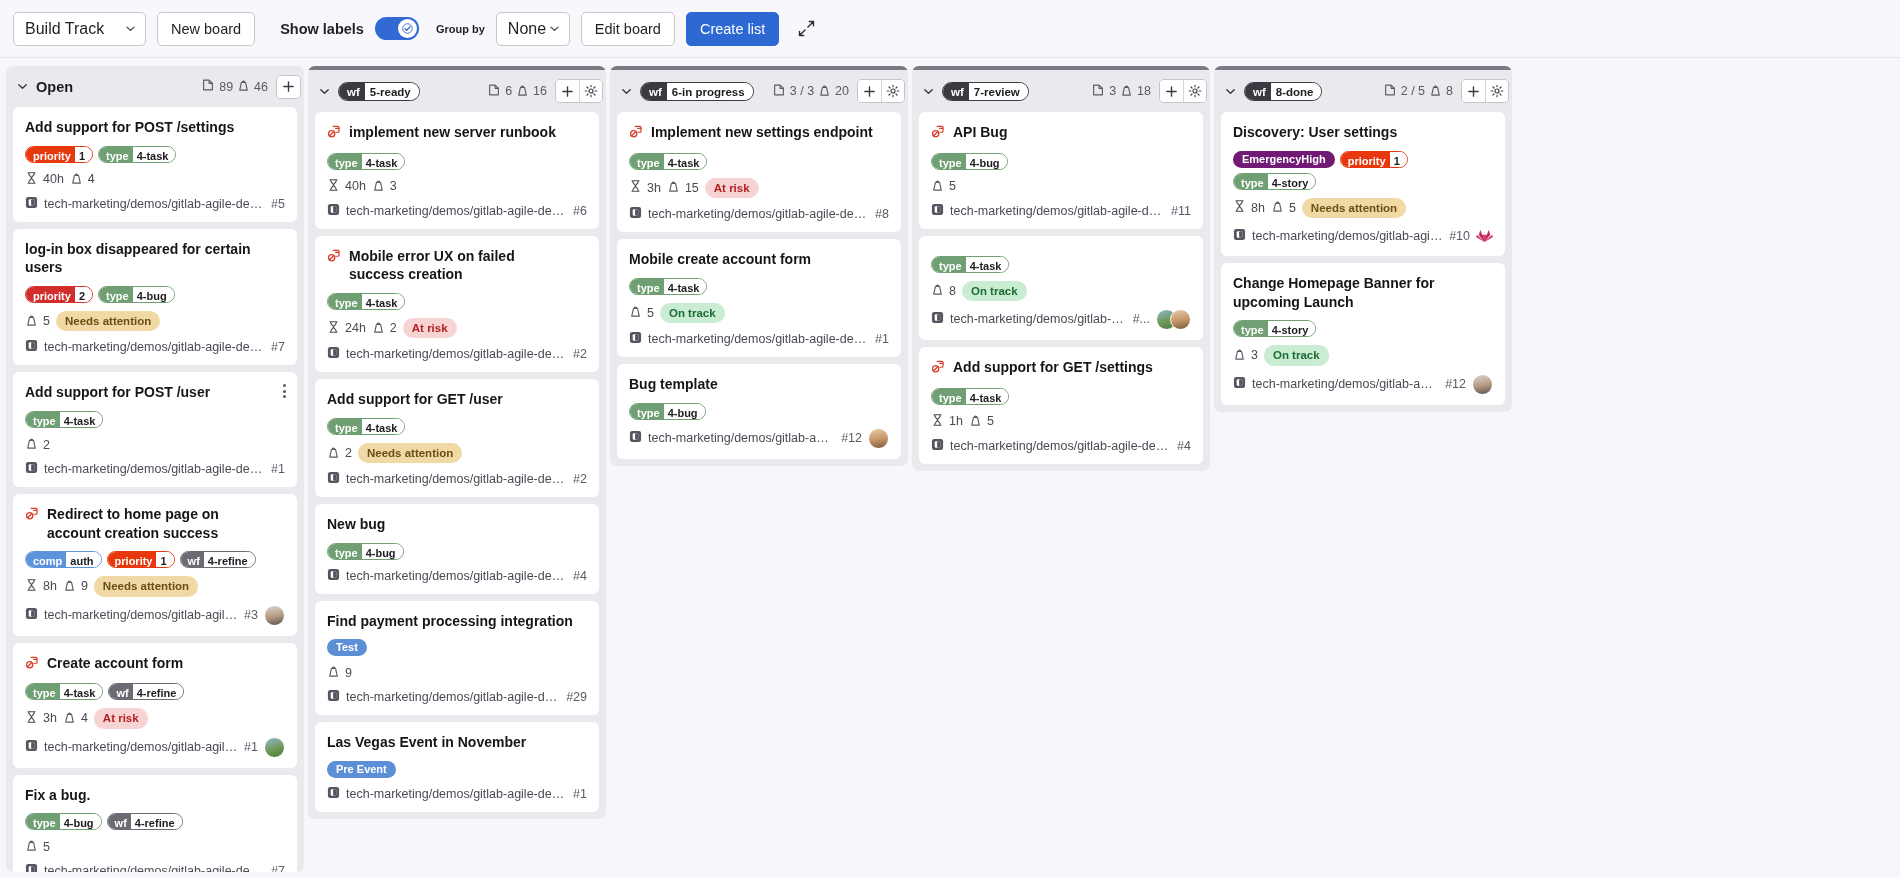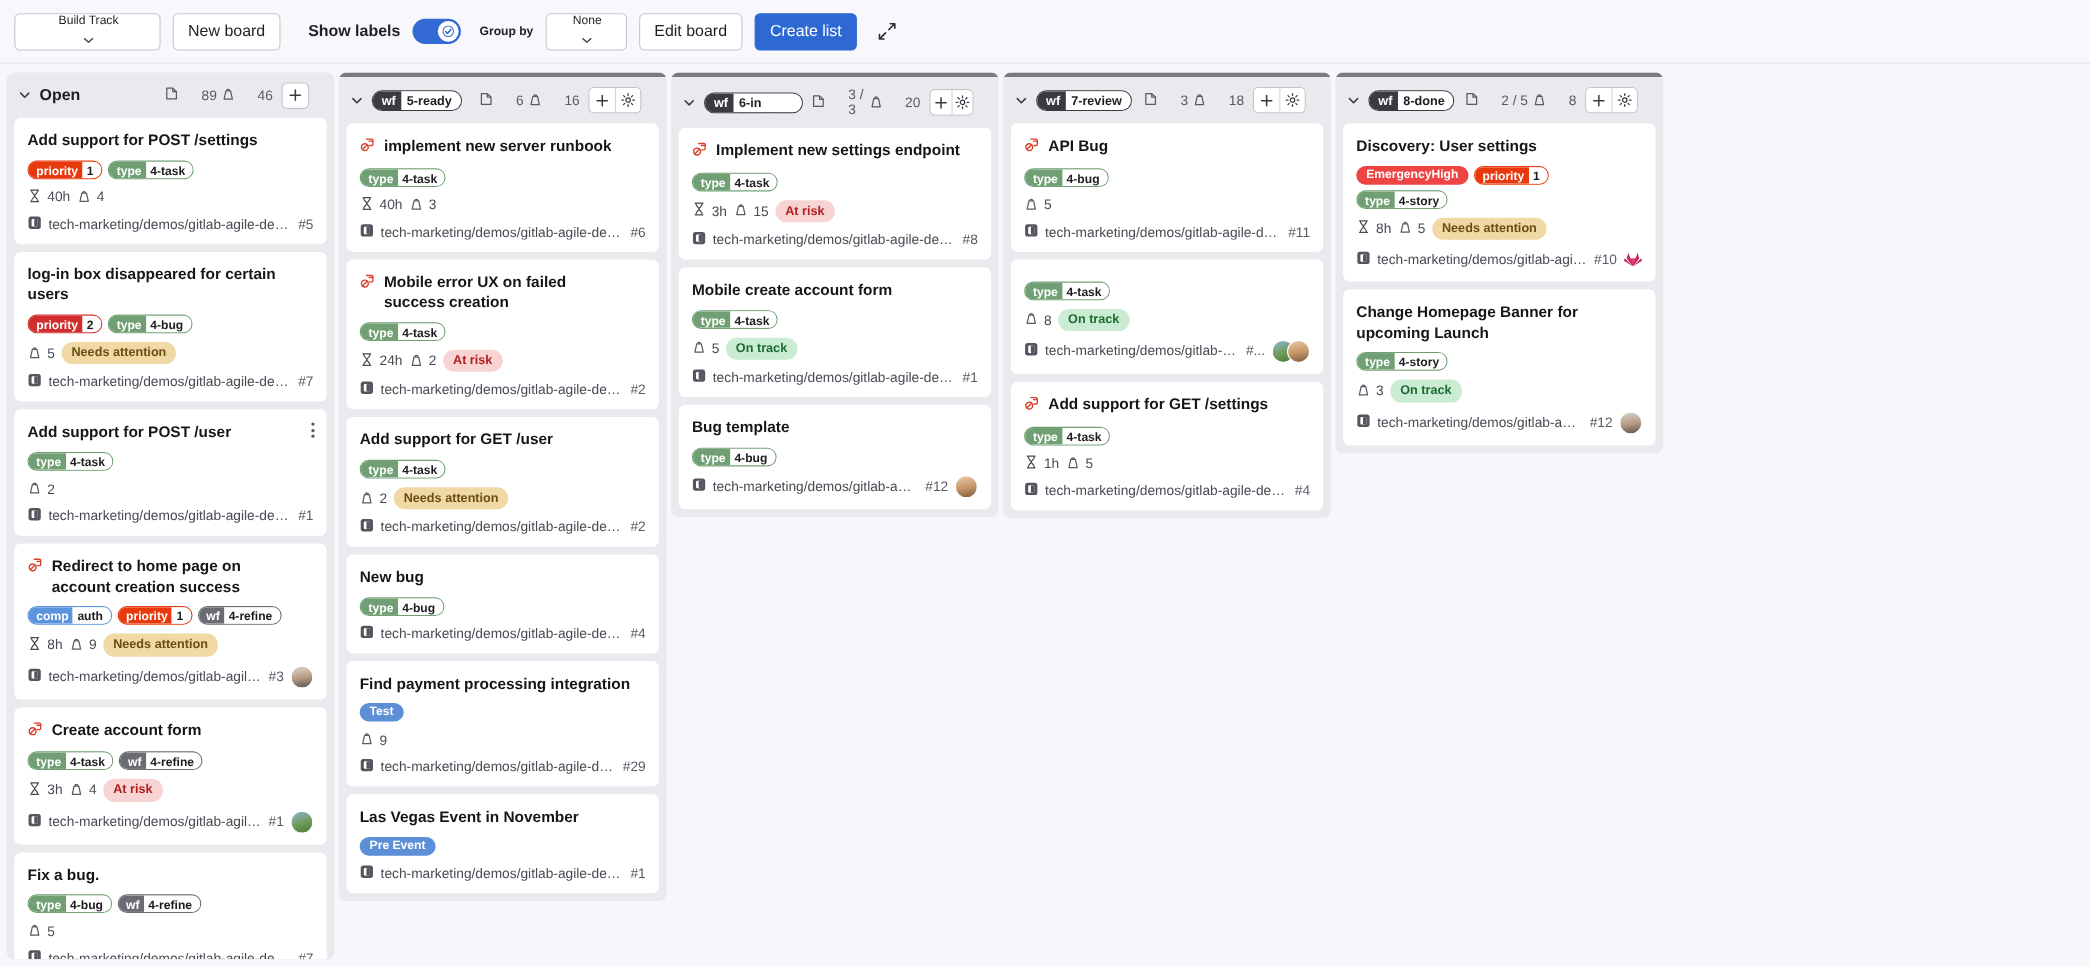--- a/index.html
+++ b/index.html
@@ -22,23 +22,22 @@
     gap: 11px;
     padding: 0 13px;
   }
   .board-select {
     height: 34px; min-width: 133px;
     border: 1px solid #c6c6cd;
     border-radius: 5px;
     background: #fff;
     display: flex; align-items: center; justify-content: space-between;
     padding: 0 9px 0 11px;
-    font-size: 11px; font-weight: 400; color: #1f1f24;
+    font-size: 16px; font-weight: 400; color: #1f1f24;
     cursor: pointer;
-    flex-direction: column;
   }
   .btn {
     height: 34px;
     border: 1px solid #c6c6cd;
     border-radius: 5px;
     background: #fff;
     display: flex; align-items: center; justify-content: center;
     padding: 0 13px;
     font-size: 14.5px; color: #1f1f24;
     cursor: pointer; white-space: nowrap;
@@ -99,36 +98,36 @@
     background: #e9e9ee;
     border-radius: 7px;
     max-height: 806px;
     display: flex; flex-direction: column;
     overflow: hidden;
   }
   .column.open-col { background: #e9e9ee; }
   .col-top-bar { height: 4px; background: #7a7a85; border-radius: 7px 7px 0 0; }
   .col-head {
     display: flex; align-items: center; gap: 7px;
-    padding: 9px 23px 9px 10px;
+    padding: 9px 3px 9px 10px;
     min-height: 40px;
   }
   .chev { cursor: pointer; display: flex; align-items: center; flex: 0 0 auto; }
   .col-title { font-size: 14.5px; font-weight: 700; color: #1c1c21; }
   .scoped-label {
     display: inline-flex; align-items: stretch;
     border-radius: 11px; overflow: hidden;
     border: 1px solid #3a3a42;
     font-size: 11.5px; font-weight: 700; line-height: 1;
     height: 19px;
   }
   .scoped-label .k { background: #3a3a42; color: #fff; padding: 4px 5px 4px 8px; }
   .scoped-label .v { background: #fff; color: #1c1c21; padding: 4px 8px 4px 5px; }
   .col-meta { margin-left: auto; display: flex; align-items: center; gap: 4px; }
-  .meta-pair { display: flex; align-items: center; gap: 20px; color: #5a5a66; font-size: 12.5px; }
+  .meta-pair { display: flex; align-items: center; gap: 4px; color: #5a5a66; font-size: 12.5px; }
   .col-btns { display: flex; margin-left: 4px; border: 1px solid #c3c3cb; border-radius: 5px; overflow: hidden; background: #fff; }
   .col-btn { width: 23px; height: 22px; display: flex; align-items: center; justify-content: center; cursor: pointer; background: #fff; }
   .col-btn + .col-btn { border-left: 1px solid #d5d5dc; }
   .col-body { padding: 0 7px 7px 7px; overflow: hidden; display: flex; flex-direction: column; gap: 7px; }
 
   
   .card {
     background: #fff;
     border-radius: 6px;
     padding: 11px 12px 10px 12px;
@@ -1109,21 +1108,21 @@
       </span>
     </div>
     <div class="col-body">
       <div class="card">
 
     <div class="card-title">
 
       <span class="ttext">Discovery: User settings</span>
     </div>
     <div class="labels-row">
-            <span class="lbl flat" style="background:#ef4444">EmergencyHigh</span>
+            <span class="lbl flat" style="background:#701a75">EmergencyHigh</span>
             <span class="lbl scoped" style="border-color:#e8380d">
               <span class="k" style="background:#e8380d">priority</span>
               <span class="v">1</span>
             </span>
             <span class="lbl scoped" style="border-color:#6f9f72">
               <span class="k" style="background:#6f9f72">type</span>
               <span class="v">4-story</span>
             </span>
           </div>
     <div class="stats-row">

